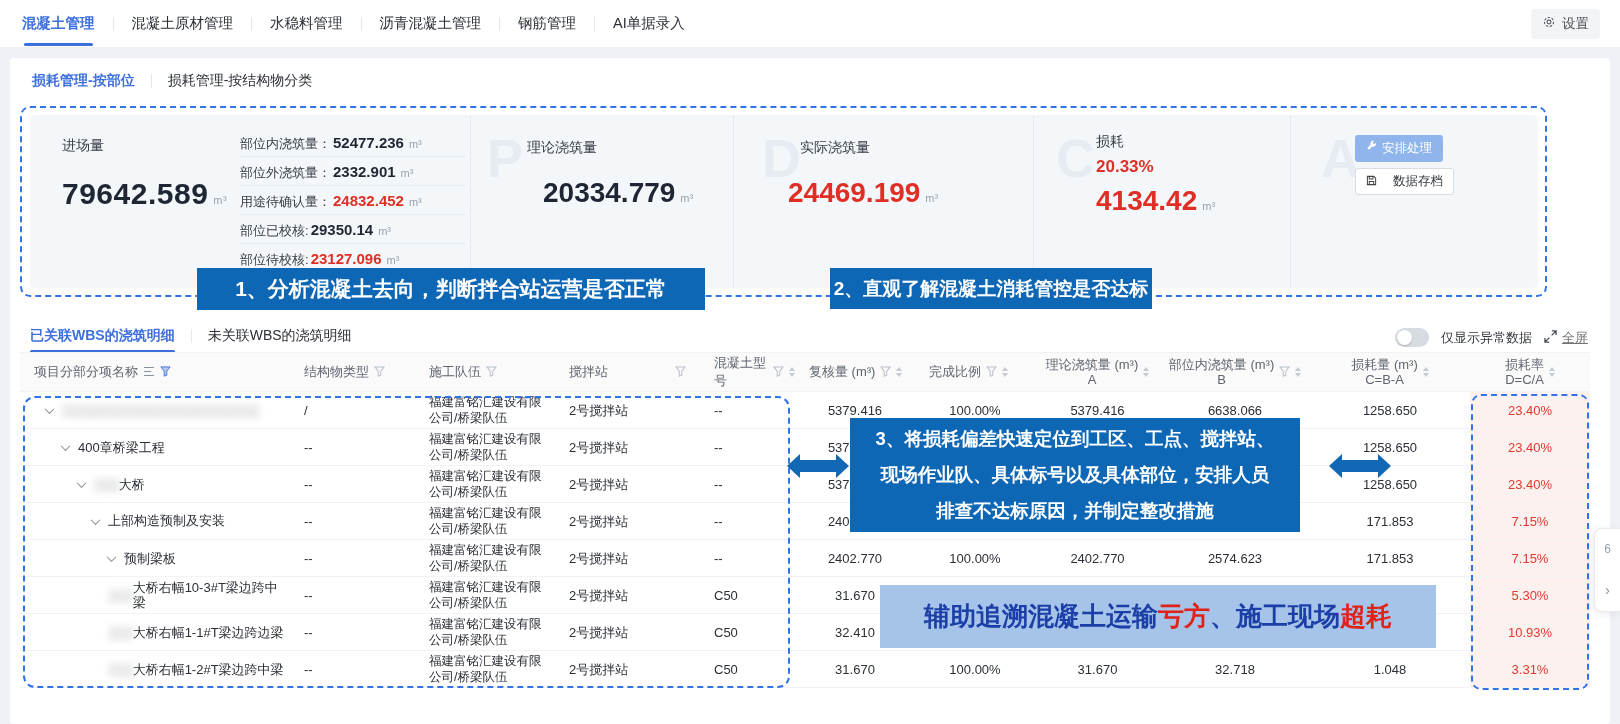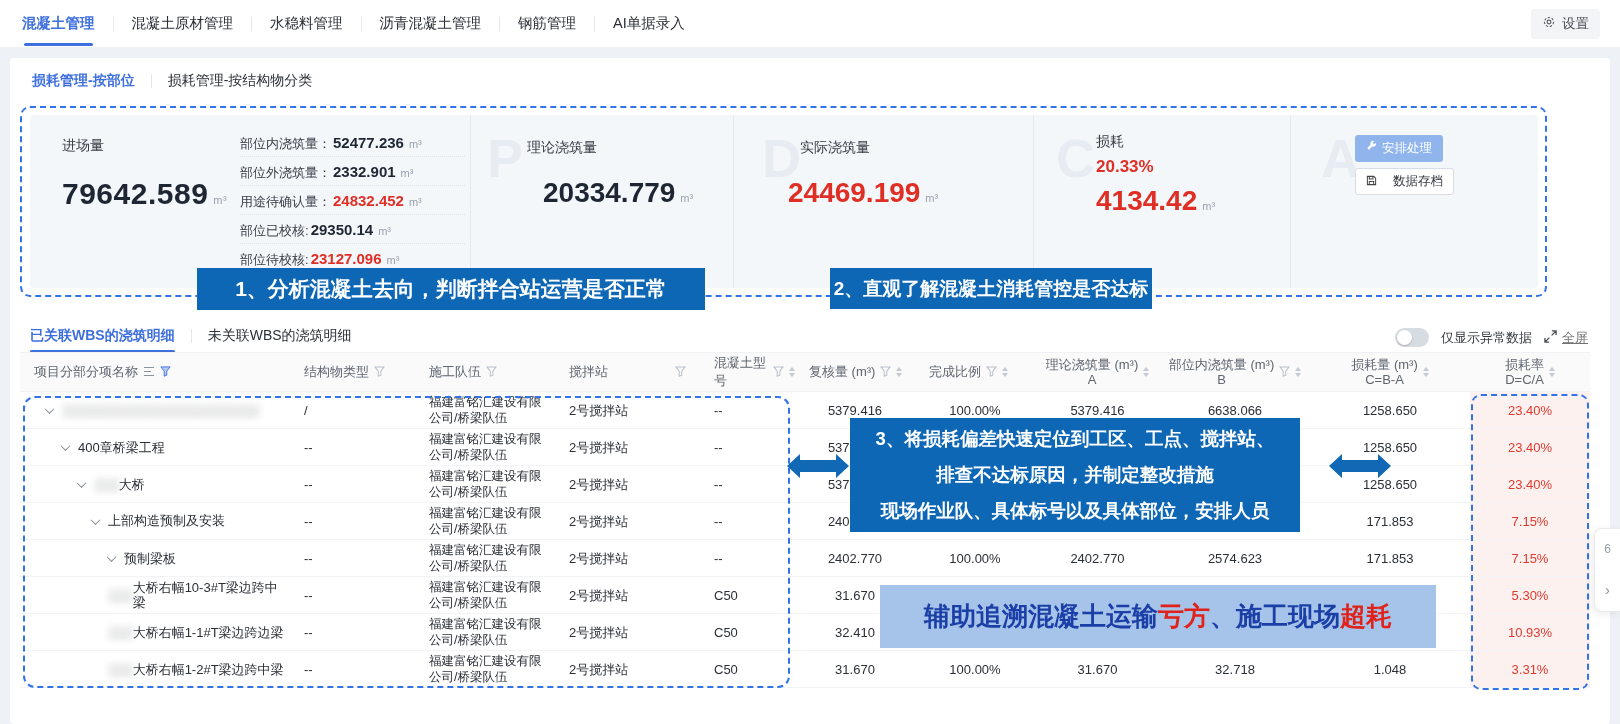--- a/index.html
+++ b/index.html
@@ -471,22 +471,22 @@
   </div>
 </div>
 
 <div class="dash-left"></div>
 <div class="dash-right"></div>
 
 <div class="banner banner1">1、分析混凝土去向，判断拌合站运营是否正常</div>
 <div class="banner banner2">2、直观了解混凝土消耗管控是否达标</div>
 <div class="banner banner3">
   <div>3、将损耗偏差快速定位到工区、工点、搅拌站、</div>
+  <div>现场作业队、具体标号以及具体部位，安排人员</div>
   <div>排查不达标原因，并制定整改措施</div>
-  <div>现场作业队、具体标号以及具体部位，安排人员</div>
 </div>
 <div class="banner4">
   <span>辅助追溯混凝土运输</span>
     <span class="hl">亏方</span>
     <span>、施工现场</span>
     <span class="hl">超耗</span>
 </div>
 
 <div class="dbl-arrow" style="left:786px;top:451px;">
   <svg width="64" height="30" viewBox="0 0 64 30">

